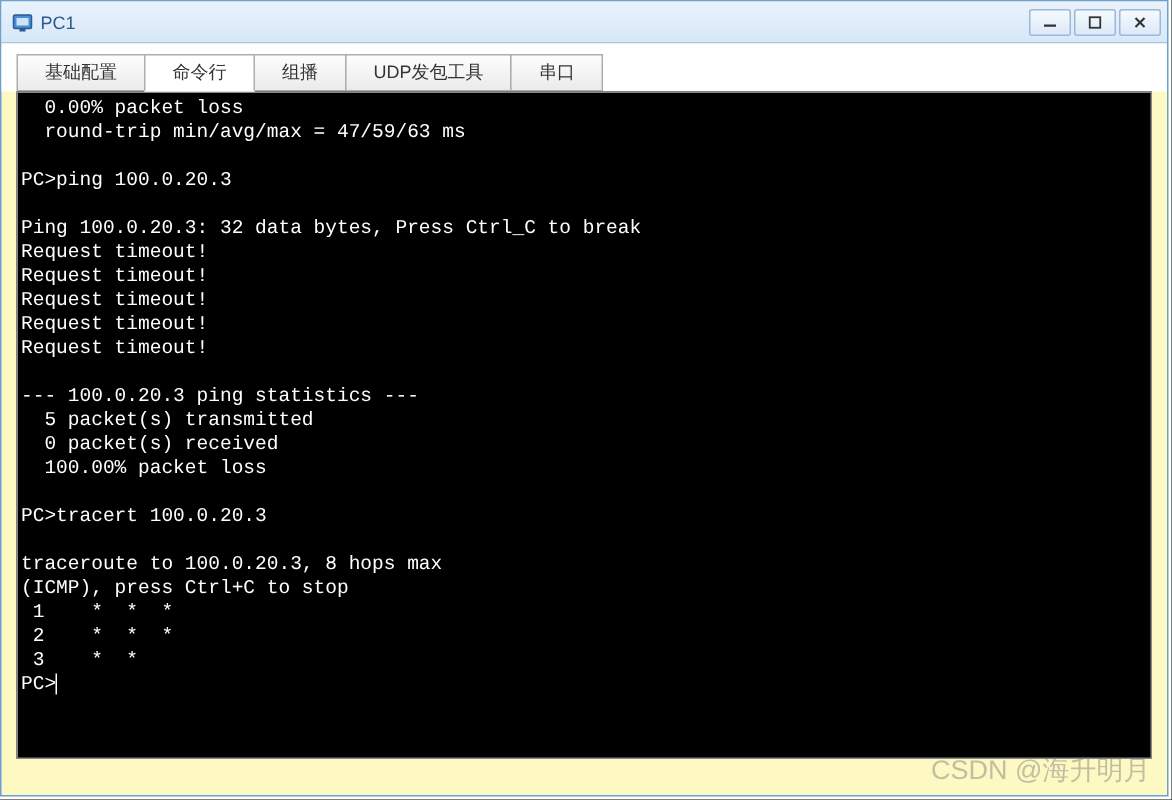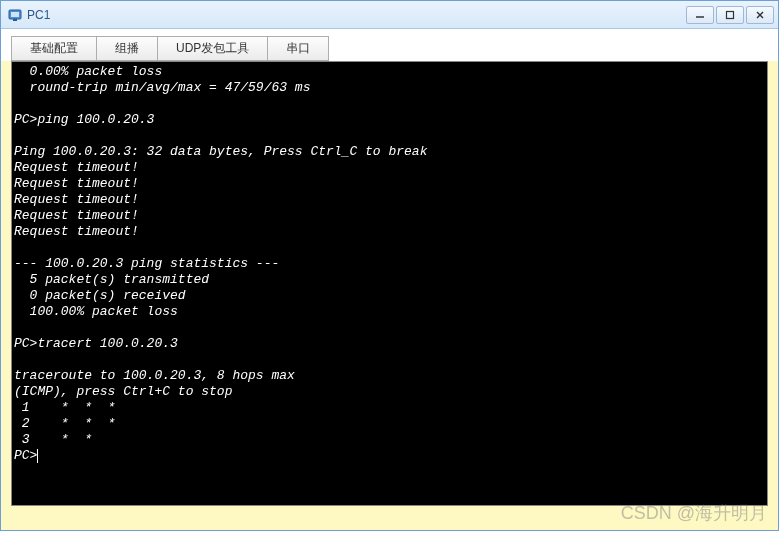--- a/index.html
+++ b/index.html
@@ -70,21 +70,20 @@
       border-bottom: 1px solid #fff;
       position: relative;
       z-index: 2;
     }
     .terminal-frame {
       flex: 1;
       margin: 0 10px 24px 10px;
       border: 1px solid #888;
       background: #000;
       overflow: hidden;
-      font-style: italic;
     }
     .terminal {
       font-family: "Courier New", monospace;
       font-size: 13px;
       line-height: 16px;
       color: #fff;
       white-space: pre;
       padding: 2px 2px;
     }
     .cursor {
@@ -130,20 +129,21 @@
         <svg width="10" height="10">
             <line x1="2" y1="2" x2="8" y2="8" stroke="#333" stroke-width="1.4"></line>
             <line x1="8" y1="2" x2="2" y2="8" stroke="#333" stroke-width="1.4"></line>
           </svg>
       </div>
     </div>
   </div>
 
   <div class="tabs">
     <div class="tab">基础配置</div>
+    <div class="tab active">命令行</div>
     <div class="tab">组播</div>
     <div class="tab">UDP发包工具</div>
     <div class="tab">串口</div>
   </div>
 
   <div class="terminal-frame">
     <div class="terminal"><span>  0.00% packet loss</span>
 <span>  round-trip min/avg/max = 47/59/63 ms</span>
 <span></span>
 <span>PC&gt;ping 100.0.20.3</span>

